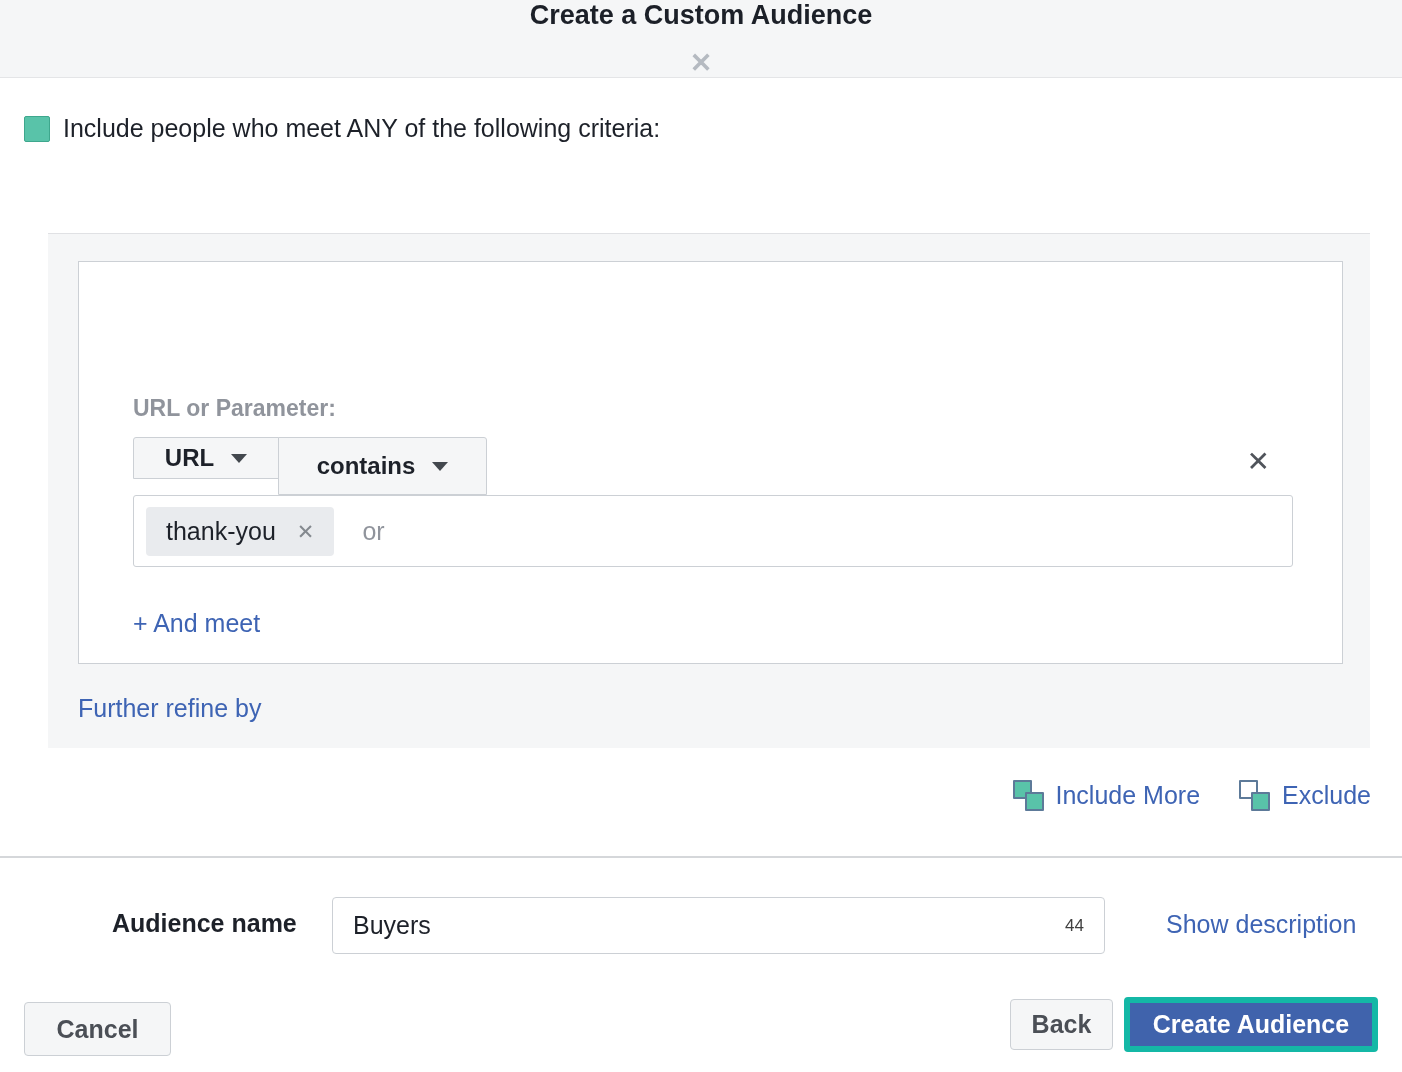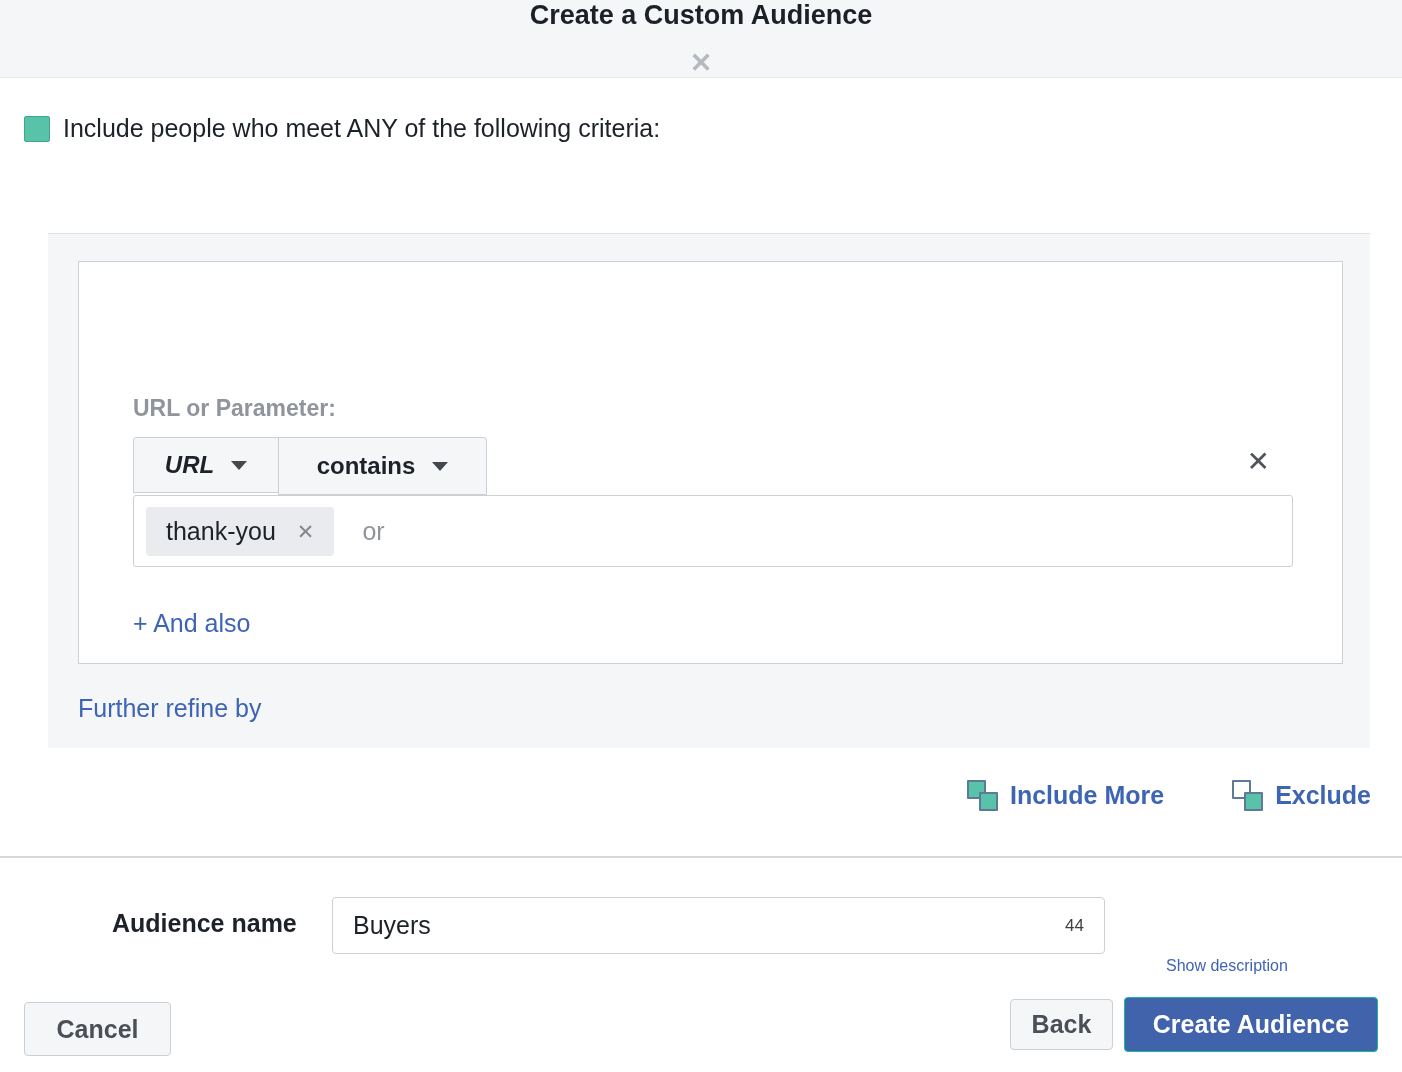--- a/index.html
+++ b/index.html
@@ -97,21 +97,21 @@
 
   
   .url-param-label {
     position: absolute; top: 133px; left: 54px;
     font-size: 23px; font-weight: bold; color: #90949c;
   }
   .dropdown-row {
     position: absolute; top: 175px; left: 54px;
     display: flex;
   }
-  .url-dropdown { width: 146px; height: 56px; font-size: 24px; border-radius: 3px 0 0 0; font-style: italic; }
+  .url-dropdown { width: 146px; height: 42px; font-size: 24px; border-radius: 3px 0 0 0; }
   .contains-dropdown { width: 209px; height: 58px; font-size: 24px; margin-left: -1px; border-radius: 0 3px 0 0; }
   .row-remove-x {
     position: absolute; top: 186px; right: 72px;
     font-size: 28px; color: #50545b; cursor: pointer; line-height: 1;
   }
 
   
   .value-input {
     position: absolute; top: 233px; left: 54px;
     width: 1160px; height: 72px;
@@ -135,21 +135,21 @@
   }
   .or-input::placeholder { color: #90949c; opacity: 1; }
 
   .link { color: #3e64b4; cursor: pointer; text-decoration: none; }
   .and-also { position: absolute; top: 347px; left: 54px; font-size: 25px; }
   .further-refine { position: absolute; top: 460px; left: 30px; font-size: 25px; }
 
   
   .audience-actions {
     position: absolute; top: 780px; right: 31px;
-    display: flex; align-items: flex-start; gap: 68px; font-weight: bold;
+    display: flex; align-items: flex-start; gap: 39px;
   }
   .action-link { display: flex; align-items: center; gap: 12px; font-size: 25px; cursor: pointer; }
   .overlap-icon { position: relative; width: 31px; height: 31px; flex: 0 0 auto; }
   .overlap-icon .sq {
     position: absolute; width: 19px; height: 19px;
     border: 2px solid #5d7a99; border-radius: 1px;
   }
   .overlap-icon .sq.back { top: 0; left: 0; }
   .overlap-icon .sq.front { bottom: 0; right: 0; }
   .sq.teal { background: #59c3a9; }
@@ -174,35 +174,35 @@
     display: flex; align-items: center;
     padding: 0 20px;
   }
   .name-input {
     flex: 1; border: none; outline: none;
     font-size: 25px; color: #1d2129;
     font-family: "Liberation Sans", sans-serif;
     background: transparent;
   }
   .char-count { font-size: 17px; color: #404040; }
-  .show-description { position: absolute; top: 957px; left: 1166px; font-size: 16px; }
+  .show-description { position: absolute; top: 910px; left: 1166px; font-size: 25px; }
 
   
   .btn {
     display: inline-flex; align-items: center; justify-content: center;
     border-radius: 4px; font-weight: bold; cursor: pointer;
     font-family: "Liberation Sans", sans-serif;
     border: 1px solid #ccd0d5;
     background: #f5f6f7; color: #4b4f56;
   }
   .cancel-btn { position: absolute; top: 1002px; left: 24px; width: 147px; height: 54px; font-size: 25px; }
   .back-btn { position: absolute; top: 999px; left: 1010px; width: 103px; height: 51px; font-size: 25px; }
   .create-btn {
     position: absolute; top: 997px; left: 1124px; width: 254px; height: 55px;
-    background: #4063ac; border: 1px solid #14b8a6; color: #ffffff; font-size: 25px;
+    background: #4063ac; border: 6px solid #14b8a6; color: #ffffff; font-size: 25px;
   }
 </style>
 </head>
 <body>
 
 <div class="modal">
 
   <div class="modal-header">
     <div class="modal-title">Create a Custom Audience</div>
     <div class="close-x">✕</div>
@@ -233,21 +233,21 @@
       <div class="row-remove-x">✕</div>
 
       <div class="value-input">
         <div class="tag-pill">
           <span>thank-you</span>
           <span class="tag-x">✕</span>
         </div>
         <input class="or-input" placeholder="or" style="">
       </div>
 
-      <a class="link and-also">+ And also</a>
+      <a class="link and-also">+ And meet</a>
     </div>
 
     <a class="link further-refine">Further refine by</a>
   </div>
 
   <div class="audience-actions">
     <div class="action-link link">
       <span class="overlap-icon">
         <span class="sq back teal"></span>
         <span class="sq front teal"></span>

